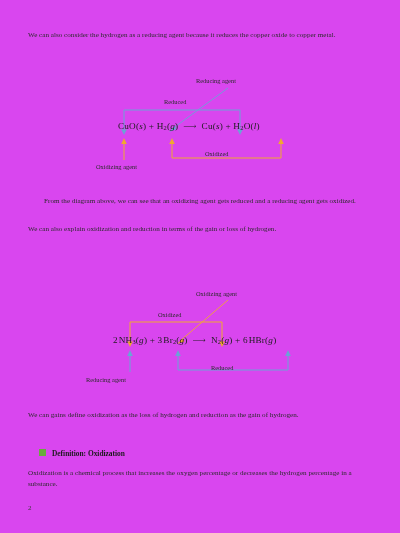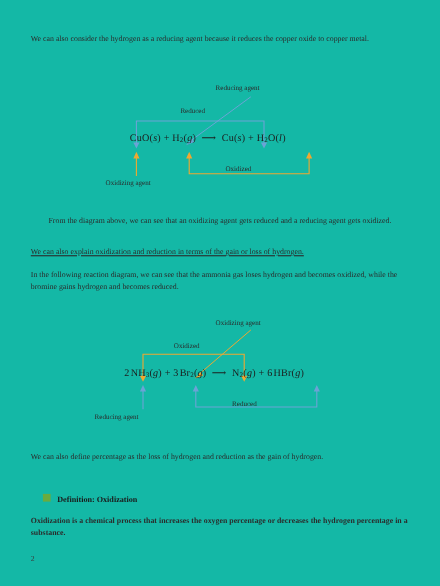--- a/index.html
+++ b/index.html
@@ -4,42 +4,42 @@
 <style>
   html, body {
     margin: 0;
     padding: 0;
     background: #ffffff;
   }
   .page {
     position: relative;
     width: 400px;
     height: 533px;
-    background: #14b8a6;
+    background: #d946ef;
     overflow: hidden;
     font-family: "Liberation Serif", "DejaVu Serif", serif;
     color: #231f20;
   }
   .body-text {
     position: absolute;
     left: 28px;
     width: 344px;
     font-size: 7.1px;
     line-height: 10.6px;
     text-align: left;
     color: #2b2b2b;
     letter-spacing: 0.02px;
   }
   .p1 { top: 30px; }
   .p2 { top: 196px; text-align: center; }
-  .p3 { top: 224px; text-decoration: underline; }
+  .p3 { top: 224px; }
   .p4 { top: 245px; }
   .p5 { top: 410px; }
   .p6 { top: 431px; }
-  .p7 { top: 468px; font-weight: bold; }
+  .p7 { top: 468px; }
 
   
   .definition-row {
     position: absolute;
     left: 28px;
     top: 449px;
     display: flex;
     align-items: flex-start;
     gap: 6px;
     padding-left: 11px;
@@ -151,21 +151,20 @@
     </div>
 
     <div class="dlabel lbl1-reducing">Reducing agent</div>
     <div class="dlabel lbl1-reduced">Reduced</div>
     <div class="dlabel lbl1-oxidized">Oxidized</div>
     <div class="dlabel lbl1-oxidizing">Oxidizing agent</div>
   </div>
 
   <div class="body-text p2">From the diagram above, we can see that an oxidizing agent gets reduced and a reducing agent gets oxidized.</div>
   <div class="body-text p3">We can also explain oxidization and reduction in terms of the gain or loss of hydrogen.</div>
-  <div class="body-text p4">In the following reaction diagram, we can see that the ammonia gas loses hydrogen and becomes oxidized, while the bromine gains hydrogen and becomes reduced.</div>
 
   <div class="diagram diagram-2">
 
     <svg width="400" height="106" viewBox="0 0 400 106">
 
       <g stroke="#f0a830" stroke-width="1" fill="none">
         <path d="M130,58 L130,36 L222,36 L222,56"></path>
       </g>
       <polygon points="130,61 127.2,55.5 132.8,55.5" fill="#f0a830"></polygon>
       <polygon points="222,61 219.2,55.5 224.8,55.5" fill="#f0a830"></polygon>
@@ -187,21 +186,21 @@
     <div class="eq eq2">
       2 NH<sub>3</sub>(<span class="it">g</span>) + 3 Br<sub>2</sub>(<span class="it">g</span>) &nbsp;⟶&nbsp; N<sub>2</sub>(<span class="it">g</span>) + 6 HBr(<span class="it">g</span>)
     </div>
 
     <div class="dlabel lbl2-oxidizing">Oxidizing agent</div>
     <div class="dlabel lbl2-oxidized">Oxidized</div>
     <div class="dlabel lbl2-reduced">Reduced</div>
     <div class="dlabel lbl2-reducing">Reducing agent</div>
   </div>
 
-  <div class="body-text p5">We can also define percentage as the loss of hydrogen and reduction as the gain of hydrogen.</div>
+  <div class="body-text p5">We can gains define oxidization as the loss of hydrogen and reduction as the gain of hydrogen.</div>
 
   <div class="definition-row">
     <span class="green-square"></span>
     <span class="definition-label">Definition: Oxidization</span>
   </div>
 
   <div class="body-text p7">Oxidization is a chemical process that increases the oxygen percentage or decreases the hydrogen percentage in a substance.</div>
 
   <div class="page-number">2</div>
 

